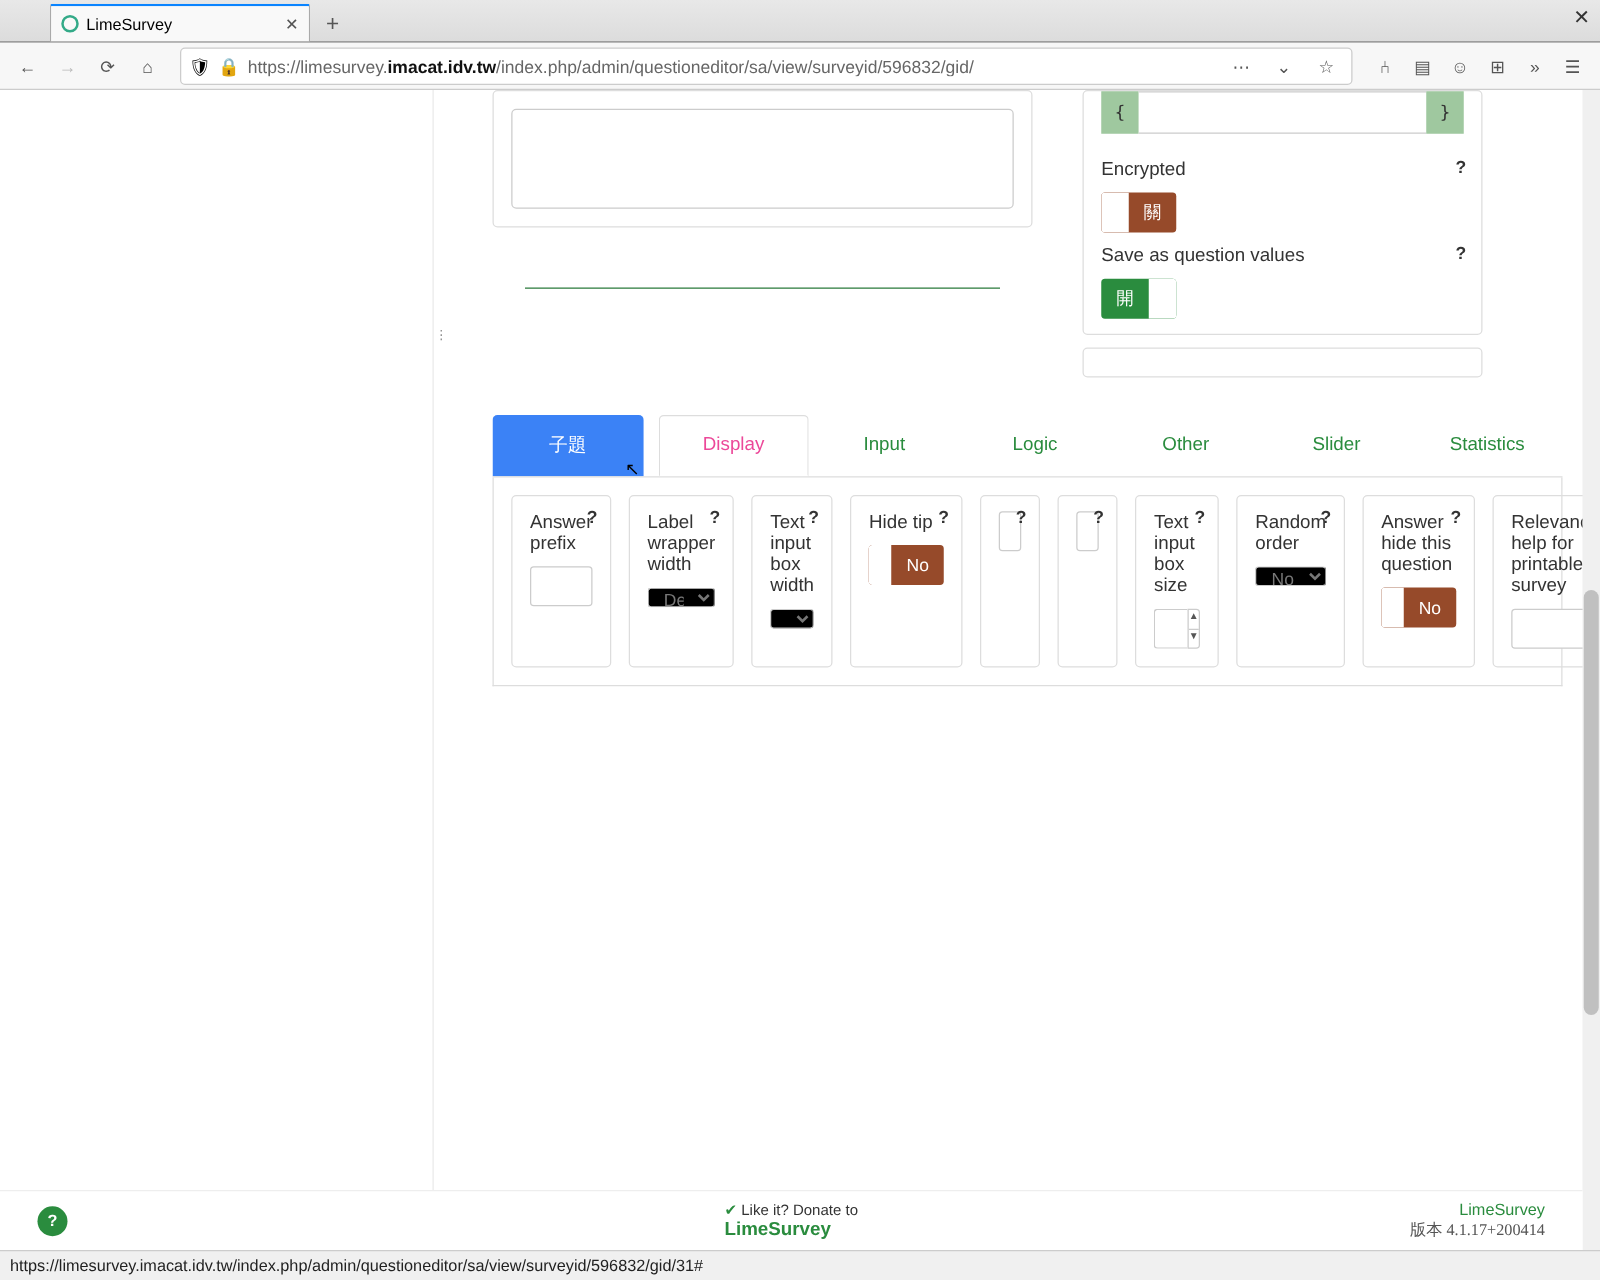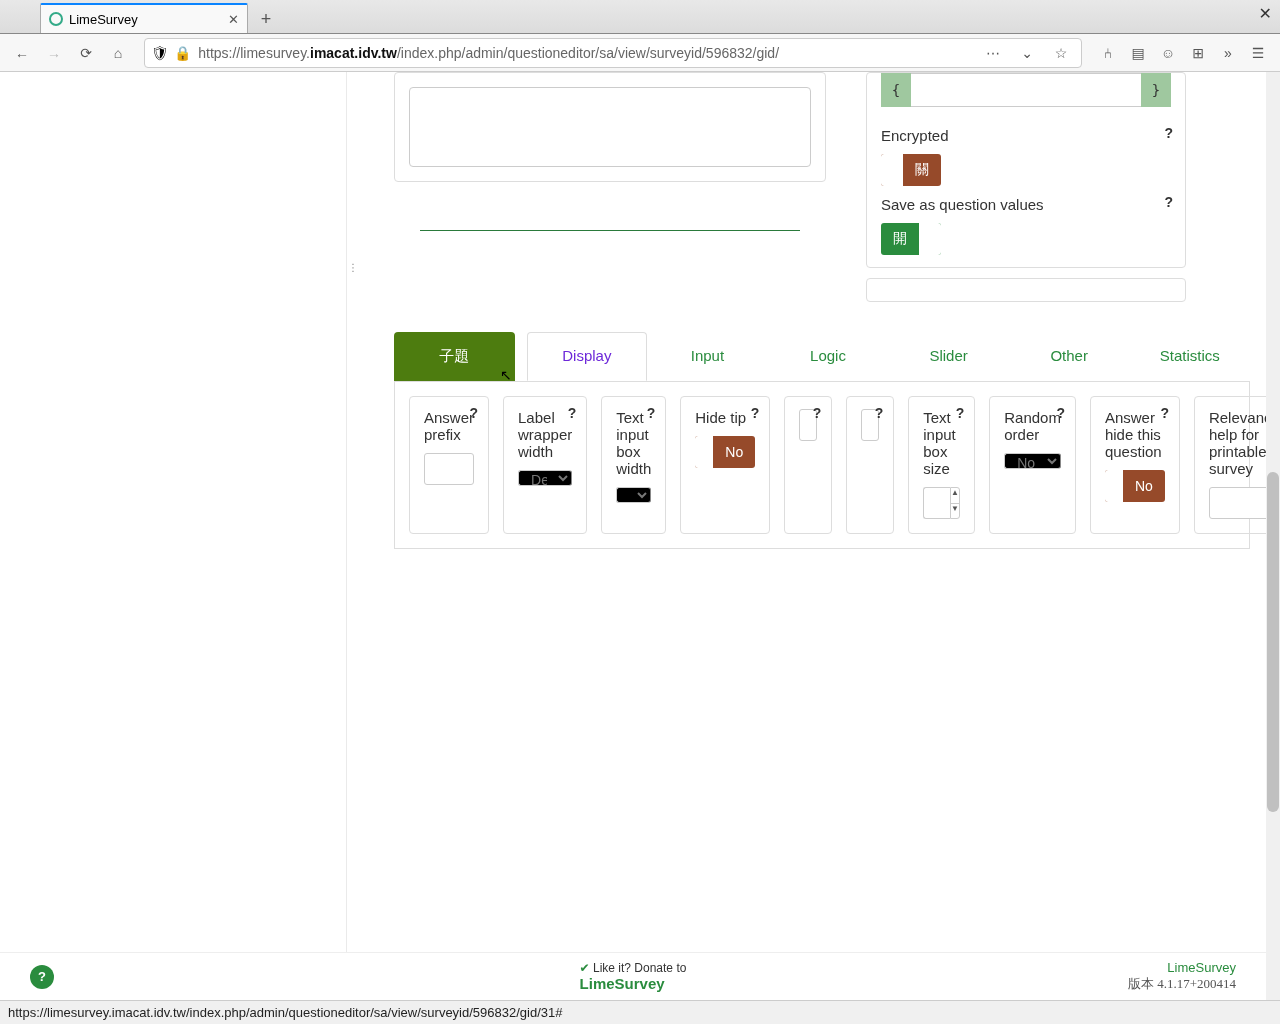--- a/index.html
+++ b/index.html
@@ -49,22 +49,22 @@
 .toggle { width: 60px; height: 32px; border-radius: 3px; display: flex; margin: 6px 14px 0; overflow: hidden; cursor: pointer; position: relative; }
 .toggle.off { background: #964a2a; }
 .toggle.on  { background: #2a8c3e; }
 .t-knob { width: 22px; background: #fff; height: 100%; }
 .t-lab { flex: 1; display: flex; align-items: center; justify-content: center; color: #fff; font-size: 14px; }
 .side-empty { height: 24px; border: 1px solid #ddd; border-radius: 4px; }
 
 
 .tabs { display: flex; margin-top: 30px; border-bottom: 1px solid #ddd; }
 .tab-item { flex: 1; text-align: center; padding: 14px 4px; color: #2a8c3e; cursor: pointer; font-size: 15px; border: 1px solid transparent; position: relative; }
-.tab-item.active { background: #4d7c0f; color: #fff; border-radius: 4px 4px 0 0; }
-.tab-item.second { background: #fff; border: 1px solid #ddd; border-bottom-color: #fff; border-radius: 4px 4px 0 0; color: #6d28d9; margin-left: 12px; }
+.tab-item.active { background: #3b82f6; color: #fff; border-radius: 4px 4px 0 0; }
+.tab-item.second { background: #fff; border: 1px solid #ddd; border-bottom-color: #fff; border-radius: 4px 4px 0 0; color: #ec4899; margin-left: 12px; }
 .cursor { position: absolute; left: 105px; top: 34px; font-size: 14px; color: #000; }
 
 .options-panel { border: 1px solid #ddd; border-top: none; padding: 14px; display: flex; gap: 14px; }
 .col { flex: 1; display: flex; flex-direction: row; gap: 14px; }
 .opt { border: 1px solid #ddd; border-radius: 4px; padding: 12px 14px 14px; position: relative; }
 .opt-label { font-size: 15px; color: #333; margin-bottom: 10px; }
 .opt .help { right: 10px; top: 8px; }
 .tinput { width: 100%; height: 32px; border: 1px solid #ccc; border-radius: 3px; padding: 0 8px; font-size: 14px; }
 .sel { width: 100%; height: 16px; border: 1px solid #ccc; border-right: 1px solid #888; border-radius: 3px; padding: 0 8px; font-size: 14px; color: #777; background: #000000; }
 .num-wrap { display: flex; }
@@ -167,22 +167,22 @@
     </div>
 
     <div class="tabs">
       <div class="tab-item active">
         <span>子題</span>
         <span class="cursor">↖</span>
       </div>
       <div class="tab-item second">Display</div>
       <div class="tab-item">Input</div>
       <div class="tab-item">Logic</div>
+      <div class="tab-item">Other</div>
       <div class="tab-item">Slider</div>
-      <div class="tab-item">Other</div>
       <div class="tab-item">Statistics</div>
     </div>
 
     <div class="options-panel">
       <div class="col">
         <div class="opt">
           <div class="opt-label">Answer prefix</div>
           <span class="help">?</span>
           <input class="tinput" style="">
         </div>

